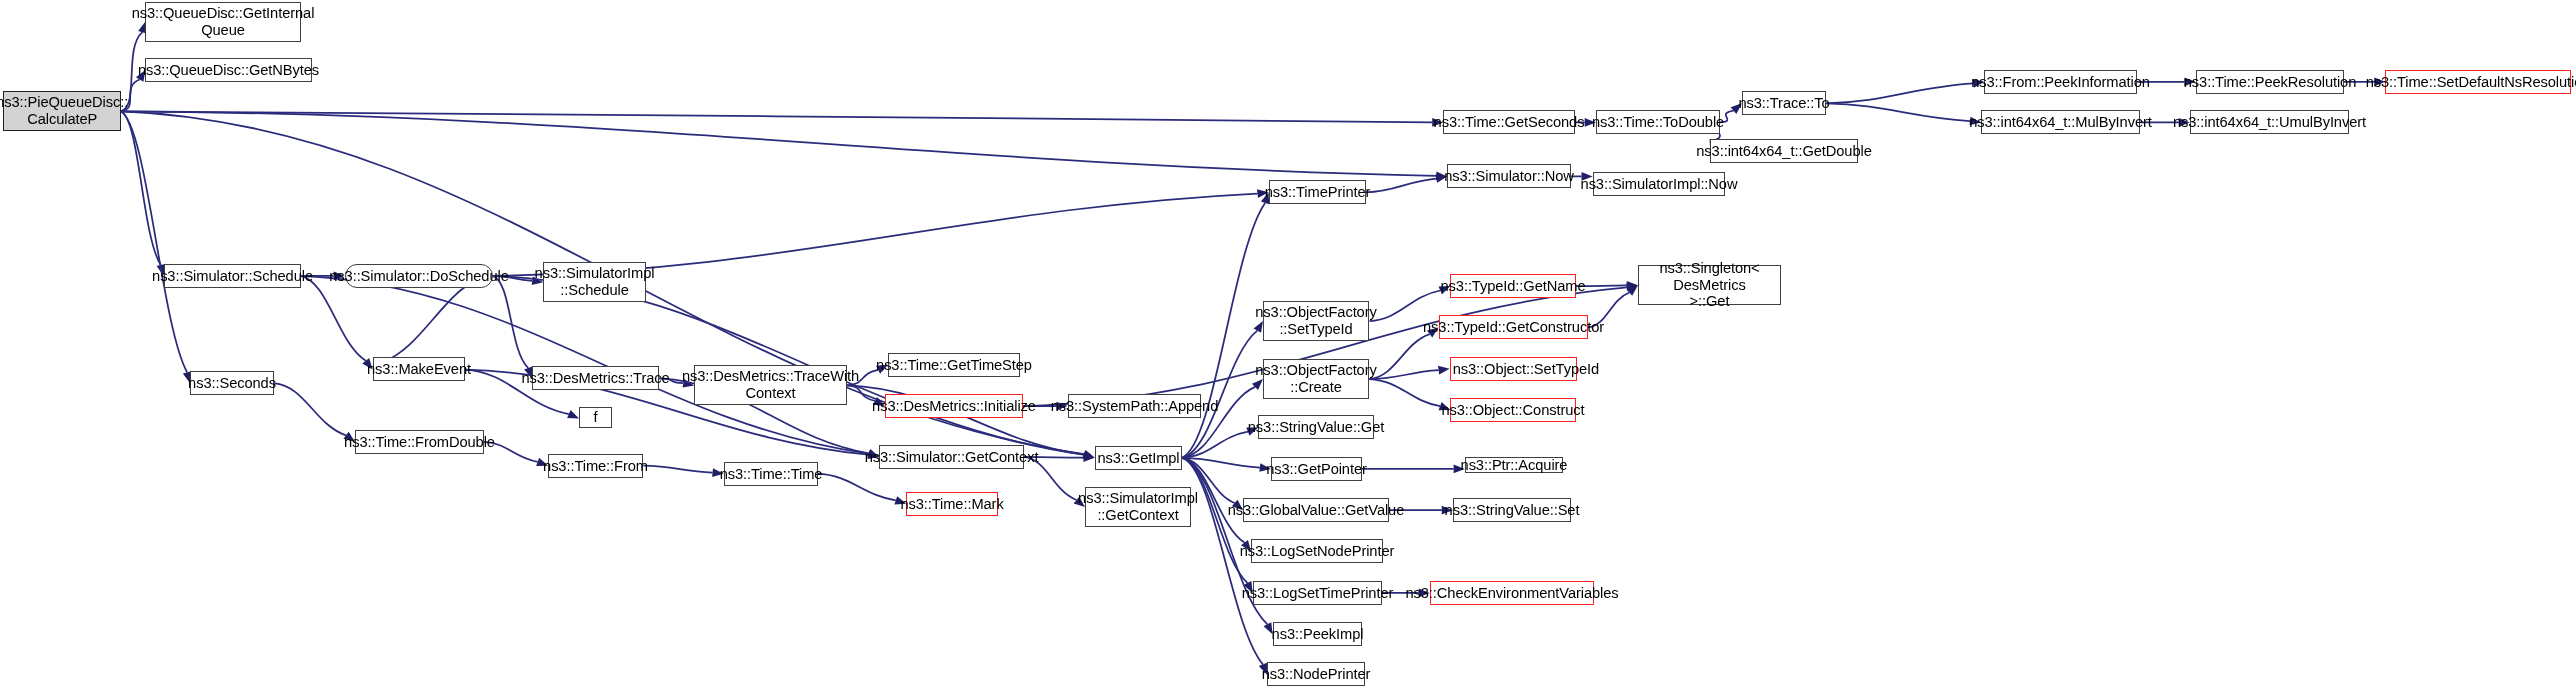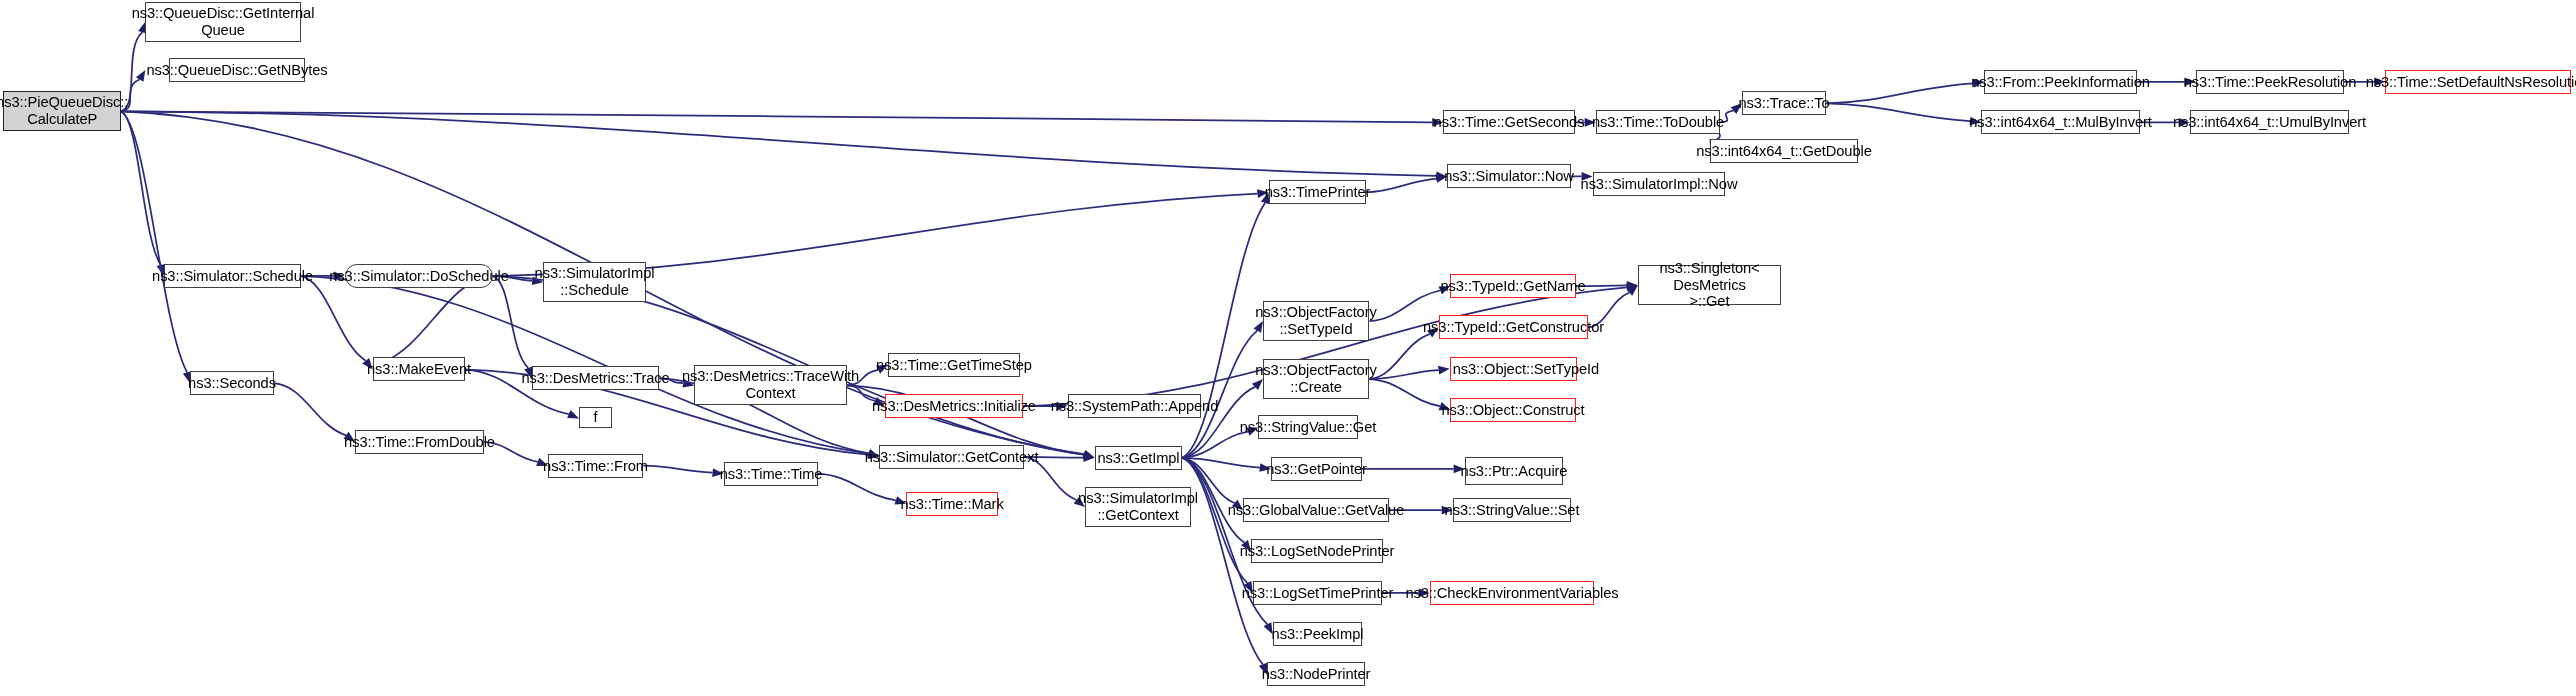--- a/index.html
+++ b/index.html
@@ -182,21 +182,21 @@
         <polygon class="edge-arrow" points="2757.0,154.0 2743.0,159.5 2743.0,148.5"></polygon>
         <path class="edge-path" d="M 2950.0 103.0 C 2974.0 103.0, 2965.0 103.0, 2989.0 103.0"></path>
         <polygon class="edge-arrow" points="3003.0,103.0 2989.0,108.5 2989.0,97.5"></polygon>
       </g>
   </svg>
   <div id="node-layer">
       <div class="node-box root" style="left: 3.2px; top: 91px; width: 118px; height: 40px;">ns3::PieQueueDisc::
 CalculateP</div>
       <div class="node-box" style="left: 145px; top: 1.6px; width: 156px; height: 40px;">ns3::QueueDisc::GetInternal
 Queue</div>
-      <div class="node-box" style="left: 145px; top: 58px; width: 136px; height: 24px; margin-left: 24px;">ns3::QueueDisc::GetNBytes</div>
+      <div class="node-box" style="left: 145px; top: 58px; width: 167px; height: 24px;">ns3::QueueDisc::GetNBytes</div>
       <div class="node-box" style="left: 164px; top: 264px; width: 137px; height: 24px;">ns3::Simulator::Schedule</div>
       <div class="node-box" style="left: 345px; top: 264px; width: 148px; height: 24px; border-radius: 12px;">ns3::Simulator::DoSchedule</div>
       <div class="node-box" style="left: 543px; top: 262px; width: 103px; height: 40px;">ns3::SimulatorImpl
 ::Schedule</div>
       <div class="node-box" style="left: 190px; top: 371px; width: 84px; height: 24px;">ns3::Seconds</div>
       <div class="node-box" style="left: 373px; top: 357px; width: 92px; height: 24px;">ns3::MakeEvent</div>
       <div class="node-box" style="left: 355px; top: 430px; width: 129px; height: 24px;">ns3::Time::FromDouble</div>
       <div class="node-box" style="left: 532px; top: 366px; width: 127px; height: 24px;">ns3::DesMetrics::Trace</div>
       <div class="node-box" style="left: 579px; top: 407px; width: 33px; height: 21.4px;">f</div>
       <div class="node-box" style="left: 548px; top: 454px; width: 95px; height: 24px;">ns3::Time::From</div>
@@ -209,34 +209,34 @@
       <div class="node-box red" style="left: 906px; top: 492px; width: 92px; height: 24px;">ns3::Time::Mark</div>
       <div class="node-box" style="left: 1068px; top: 394px; width: 133px; height: 24px;">ns3::SystemPath::Append</div>
       <div class="node-box" style="left: 1095px; top: 446px; width: 87px; height: 24px;">ns3::GetImpl</div>
       <div class="node-box" style="left: 1085px; top: 487px; width: 106px; height: 40px;">ns3::SimulatorImpl
 ::GetContext</div>
       <div class="node-box" style="left: 1269px; top: 180px; width: 97px; height: 24px;">ns3::TimePrinter</div>
       <div class="node-box" style="left: 1263px; top: 301px; width: 106px; height: 40px;">ns3::ObjectFactory
 ::SetTypeId</div>
       <div class="node-box" style="left: 1263px; top: 359px; width: 106px; height: 40px;">ns3::ObjectFactory
 ::Create</div>
-      <div class="node-box" style="left: 1258px; top: 415px; width: 100px; height: 24px;">ns3::StringValue::Get</div>
+      <div class="node-box" style="left: 1258px; top: 415px; width: 116px; height: 24px;">ns3::StringValue::Get</div>
       <div class="node-box" style="left: 1271px; top: 457px; width: 91px; height: 24px;">ns3::GetPointer</div>
       <div class="node-box" style="left: 1243px; top: 498px; width: 146px; height: 24px;">ns3::GlobalValue::GetValue</div>
       <div class="node-box" style="left: 1251px; top: 539px; width: 132px; height: 24px;">ns3::LogSetNodePrinter</div>
       <div class="node-box" style="left: 1253px; top: 581px; width: 129px; height: 24px;">ns3::LogSetTimePrinter</div>
       <div class="node-box" style="left: 1273px; top: 622px; width: 89px; height: 24px;">ns3::PeekImpl</div>
       <div class="node-box" style="left: 1267px; top: 662px; width: 98px; height: 24px;">ns3::NodePrinter</div>
       <div class="node-box" style="left: 1443px; top: 110px; width: 132px; height: 24px;">ns3::Time::GetSeconds</div>
       <div class="node-box" style="left: 1447px; top: 164px; width: 124px; height: 24px;">ns3::Simulator::Now</div>
       <div class="node-box red" style="left: 1450px; top: 274px; width: 126px; height: 24px;">ns3::TypeId::GetName</div>
       <div class="node-box red" style="left: 1439px; top: 315px; width: 149px; height: 24px;">ns3::TypeId::GetConstructor</div>
       <div class="node-box red" style="left: 1450px; top: 357px; width: 127px; height: 24px; padding-left: 28px;">ns3::Object::SetTypeId</div>
       <div class="node-box red" style="left: 1450px; top: 398px; width: 126px; height: 24px;">ns3::Object::Construct</div>
-      <div class="node-box" style="left: 1465px; top: 457px; width: 98px; height: 28px;">ns3::Ptr::Acquire</div>
+      <div class="node-box" style="left: 1465px; top: 457px; width: 98px; height: 16px;">ns3::Ptr::Acquire</div>
       <div class="node-box" style="left: 1453px; top: 498px; width: 118px; height: 24px;">ns3::StringValue::Set</div>
       <div class="node-box red" style="left: 1430px; top: 581px; width: 164px; height: 24px;">ns3::CheckEnvironmentVariables</div>
       <div class="node-box" style="left: 1596px; top: 110px; width: 124px; height: 24px;">ns3::Time::ToDouble</div>
       <div class="node-box" style="left: 1593px; top: 172px; width: 132px; height: 24px;">ns3::SimulatorImpl::Now</div>
       <div class="node-box" style="left: 1638px; top: 265px; width: 143px; height: 40px;">ns3::Singleton&lt; DesMetrics
 &gt;::Get</div>
       <div class="node-box" style="left: 1742px; top: 91px; width: 84px; height: 24px;">ns3::Trace::To</div>
       <div class="node-box" style="left: 1710px; top: 139px; width: 148px; height: 24px;">ns3::int64x64_t::GetDouble</div>
       <div class="node-box" style="left: 1984px; top: 70px; width: 153px; height: 24px;">ns3::From::PeekInformation</div>
       <div class="node-box" style="left: 1981px; top: 110px; width: 159px; height: 24px;">ns3::int64x64_t::MulByInvert</div>

